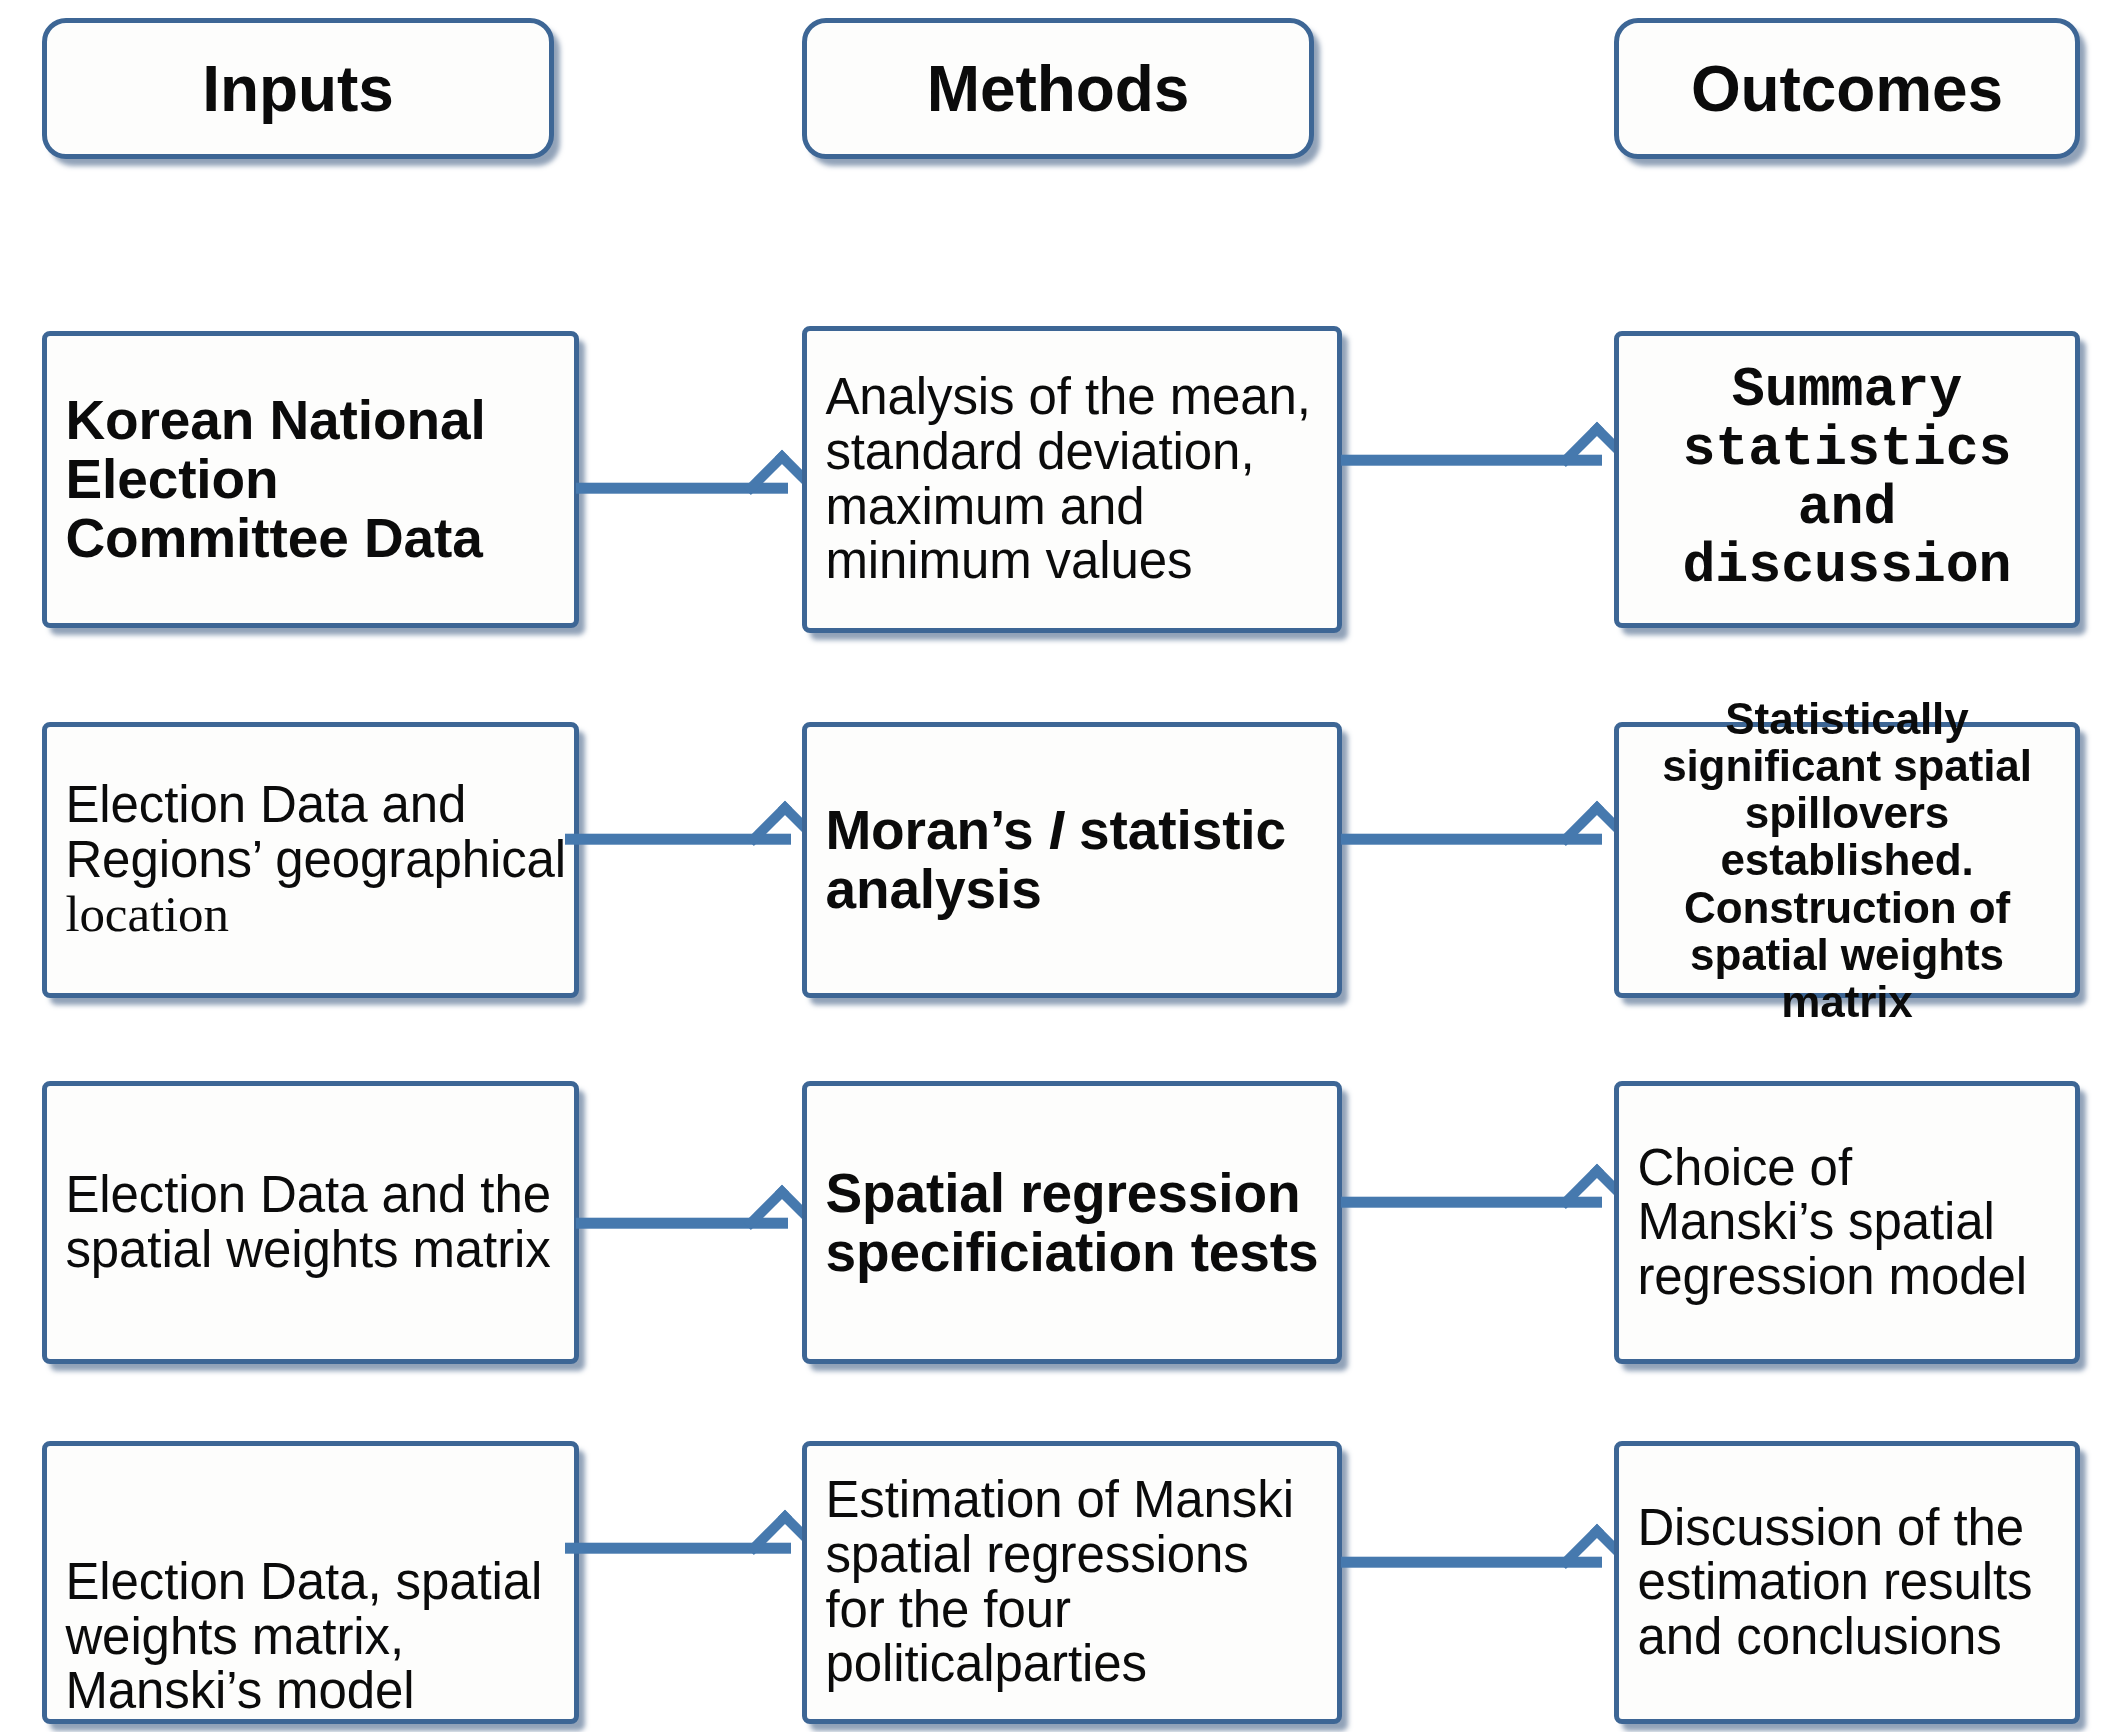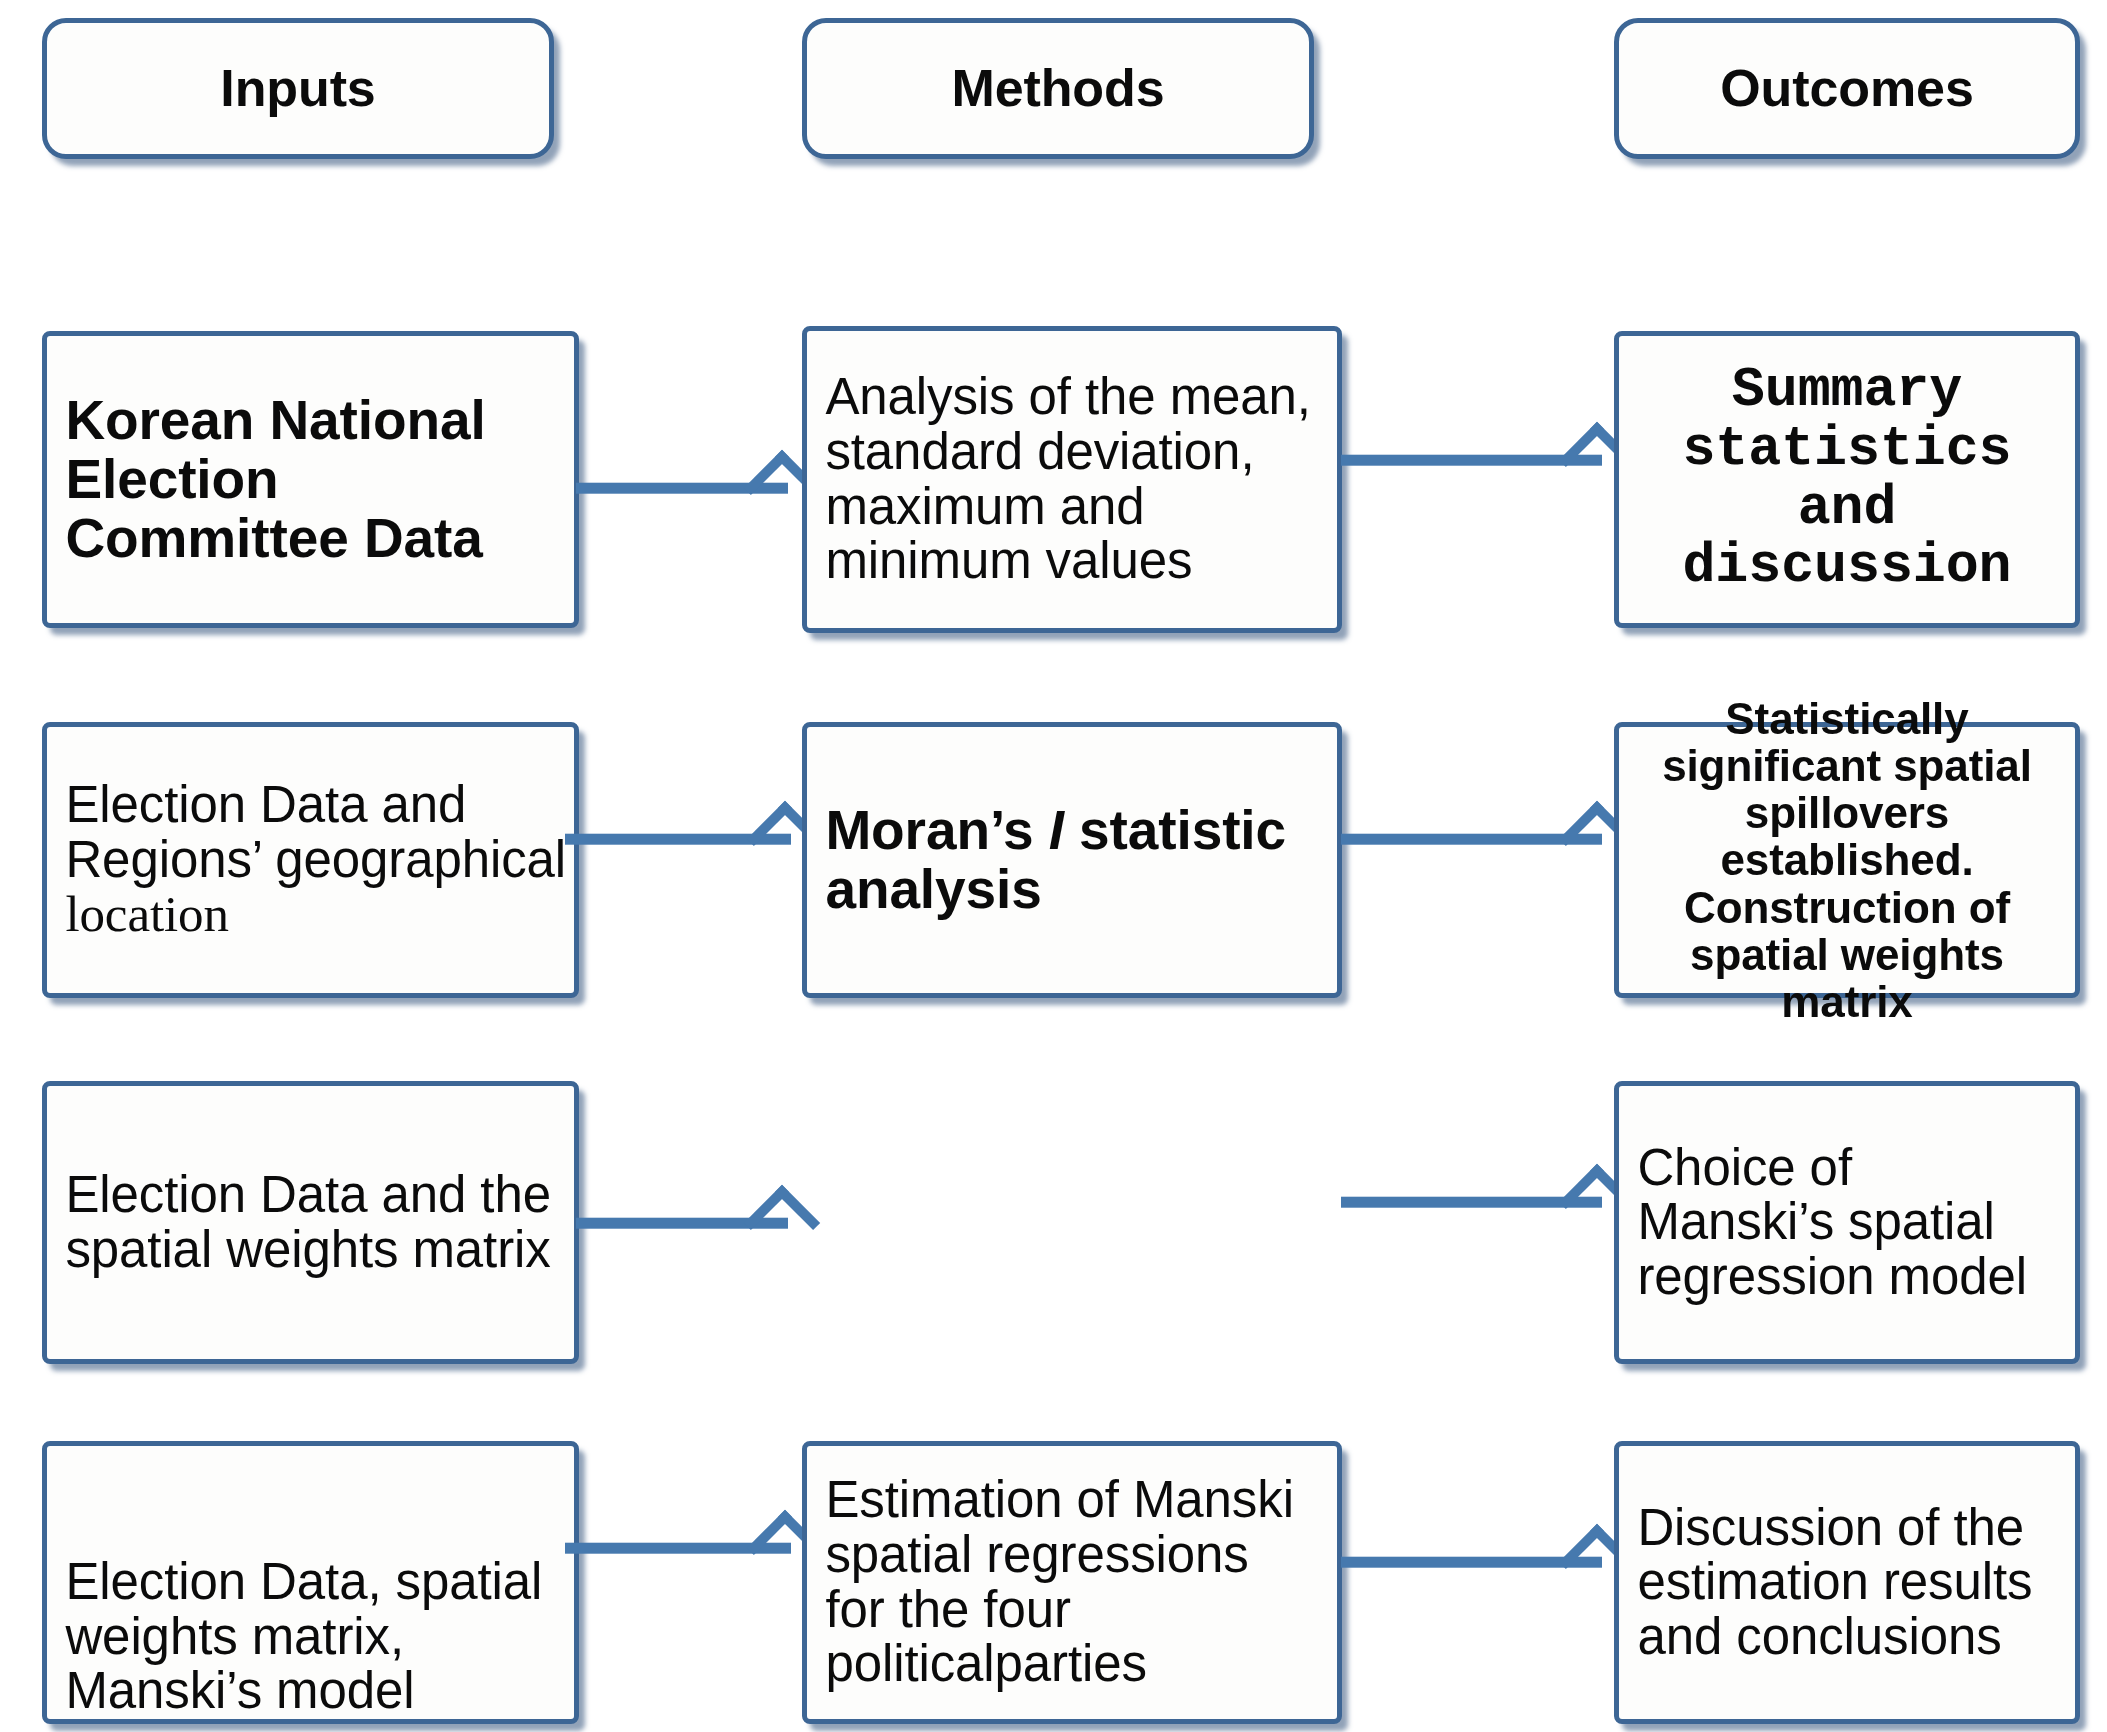--- a/index.html
+++ b/index.html
@@ -32,21 +32,21 @@
     letter-spacing: -0.1px;
   }
   
   .hdr {
     border-radius: 24px;
     align-items: center;
     justify-content: center;
   }
   .hdr .txt {
     text-align: center;
-    font-size: 52px;
+    font-size: 64px;
     font-weight: bold;
   }
   
   .body-box { align-items: center; }
   .b-left   .txt { text-align: left; padding: 0 18.4px; }
   .b-center .txt { text-align: center; padding: 0 10px; }
   .bold   .txt { font-weight: bold; }
   .normal .txt { font-weight: normal; }
 
   .fs-lg  .txt { font-size: 55px; }
@@ -144,20 +144,23 @@
 
   <div class="node body-box b-left normal fs-md" style="left:42px; top:1081px; width:537px; height:283px;">
     <div class="txt">Election Data and the spatial weights matrix</div>
   </div>
 
   <div class="arrow" style="left:576px; top:1201px; width:233px; height:44px;">
     <div class="shaft" style="width:212px;"></div>
     <div class="head"></div>
   </div>
 
+  <div class="node body-box b-left bold fs-lg" style="left:802px; top:1081px; width:540px; height:283px;">
+    <div class="txt">Spatial regression specificiation tests</div>
+  </div>
 
   <div class="arrow" style="left:1341px; top:1180px; width:283px; height:44px;">
     <div class="shaft" style="width:261px;"></div>
     <div class="head"></div>
   </div>
 
   <div class="node body-box b-left normal fs-md" style="left:1614px; top:1081px; width:466px; height:283px;">
     <div class="txt">Choice of Manski’s spatial regression model</div>
   </div>
 

